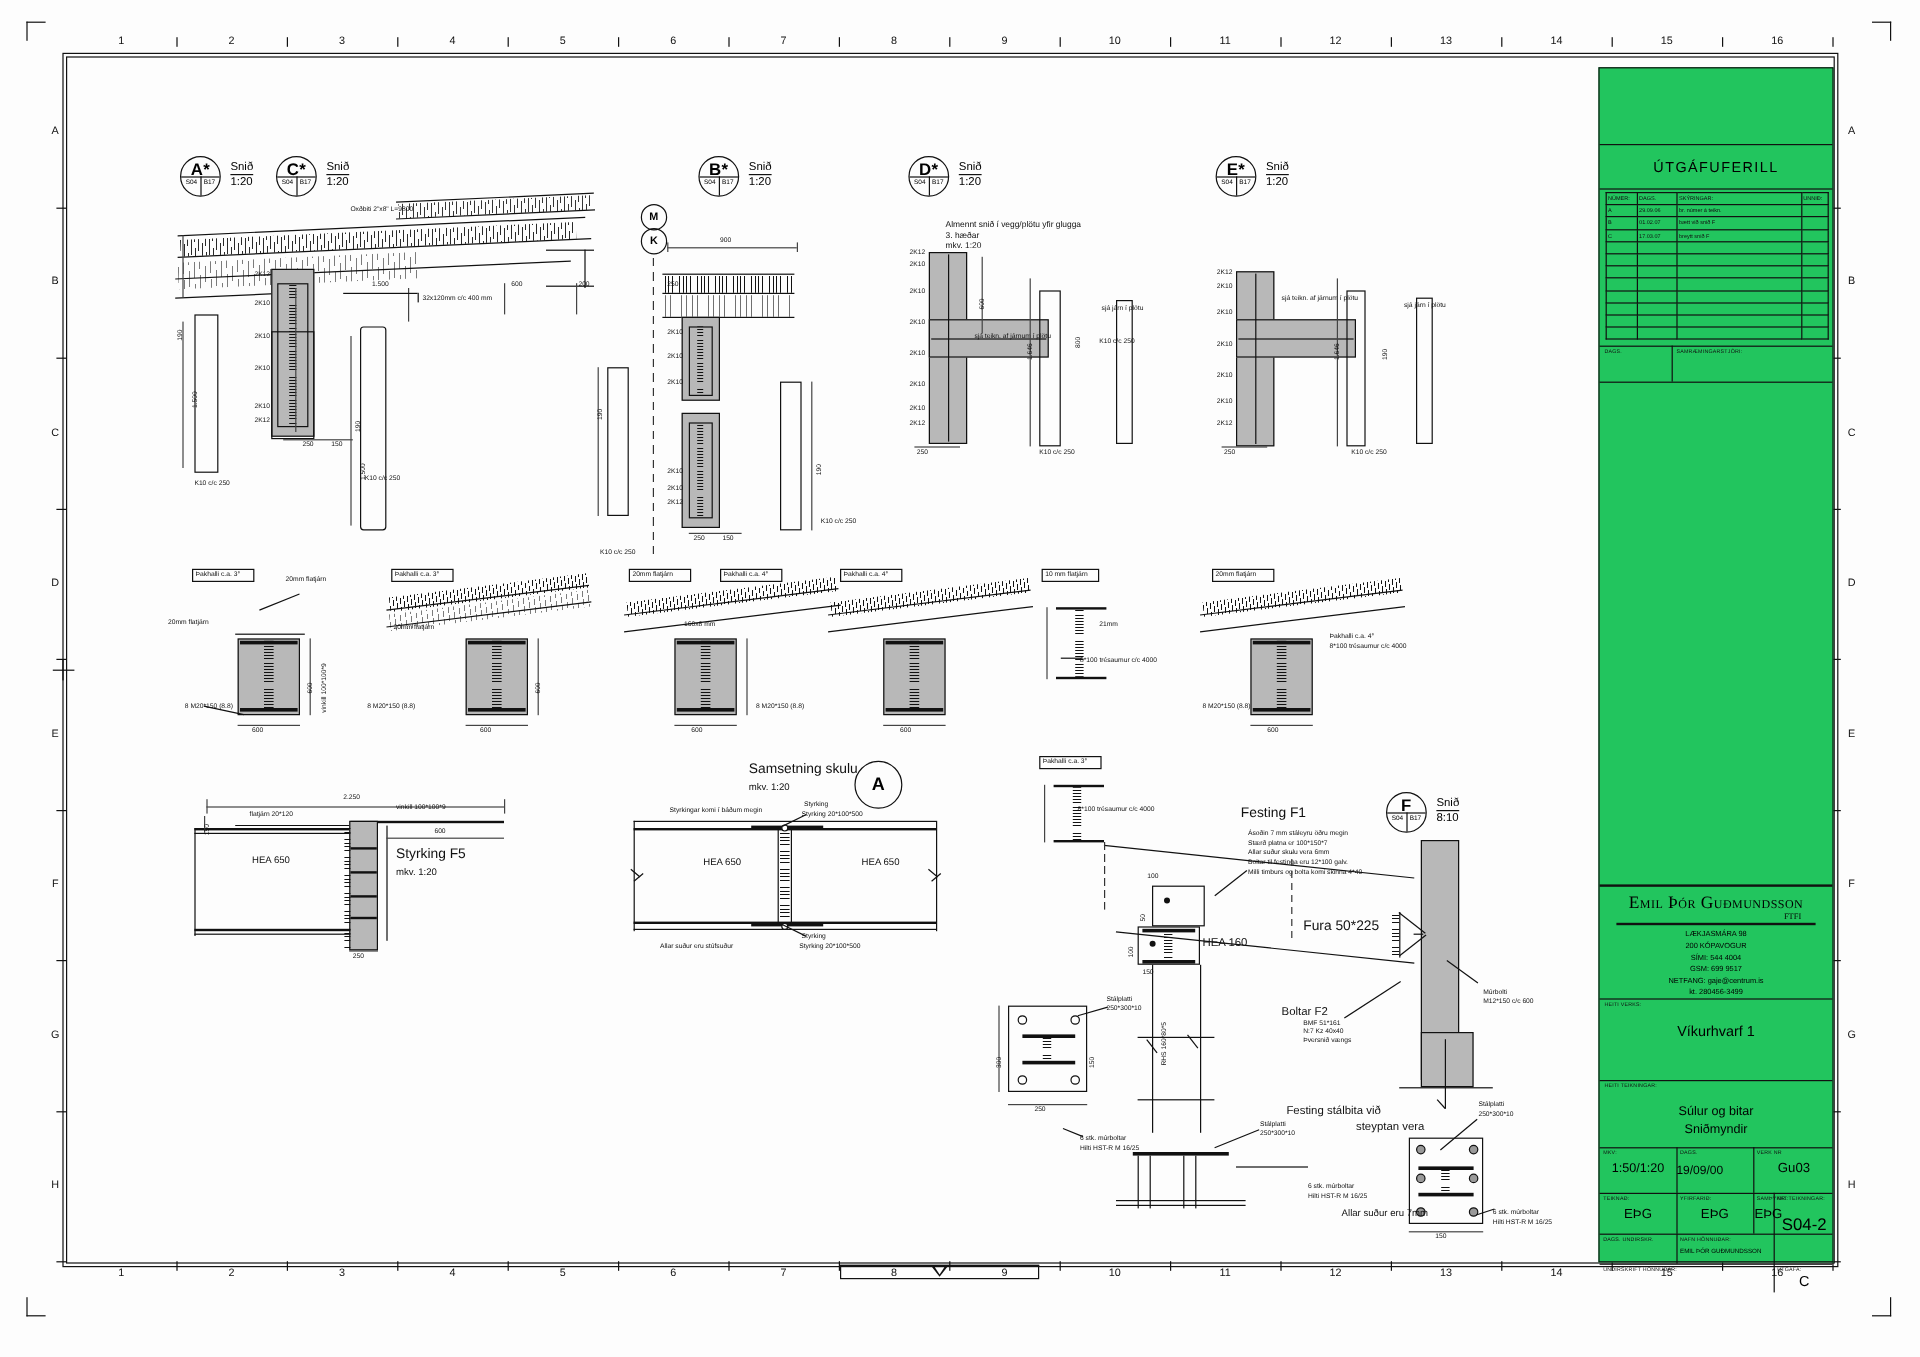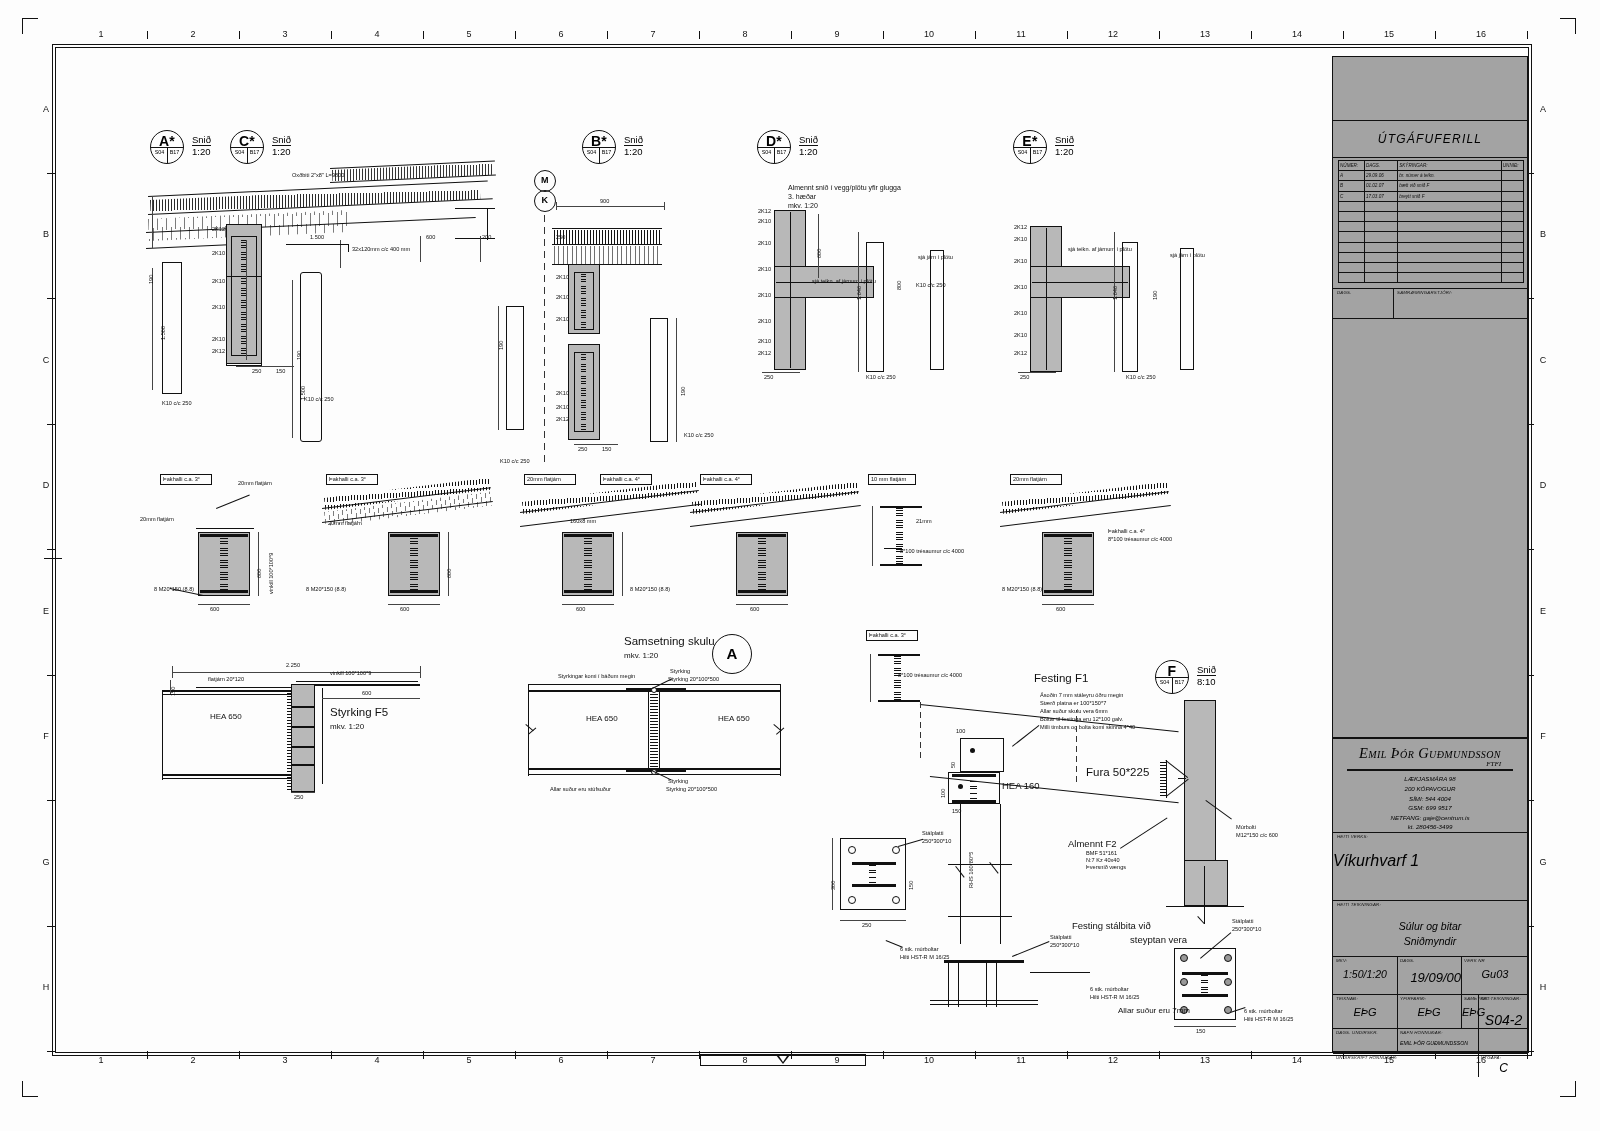--- a/index.html
+++ b/index.html
@@ -39,34 +39,34 @@
   .bubtitle .s{display:block;}
 
   
   .hatch-tim{background-image:repeating-linear-gradient(90deg,#111 0 0.6px,transparent 0.6px 3px);}
   .hatch-tim2{background-image:repeating-linear-gradient(90deg,#111 0 0.6px,transparent 0.6px 4.5px);}
   .hatch-v{background-image:repeating-linear-gradient(0deg,#111 0 0.6px,transparent 0.6px 3px);}
   .steelweb{background-image:repeating-linear-gradient(0deg,#111 0 0.7px,transparent 0.7px 2.4px);}
 
   
   .tb{position:absolute;left:1332px;top:56px;width:196px;height:996px;
-      border:1.4px solid #111;box-sizing:border-box;background:#a3a3a3;font-style:italic;}
+      border:1.4px solid #111;box-sizing:border-box;background:#22c55e;}
   .revtitle{position:absolute;left:0;width:100%;text-align:center;font-size:12px;letter-spacing:1.2px;}
   table.rev{position:absolute;border-collapse:collapse;font-size:4.6px;}
   table.rev td,table.rev th{border:0.7px solid #111;padding:0 1px;height:9.2px;
     font-weight:normal;text-align:left;vertical-align:middle;color:#111;}
   .company{position:absolute;left:0;width:100%;text-align:center;}
   .company .nm{font-family:"Liberation Serif",serif;font-size:14.5px;font-variant:small-caps;
       letter-spacing:.4px;white-space:nowrap;}
   .company .ft{font-family:"Liberation Serif",serif;font-size:7px;text-align:right;
       padding-right:26px;margin-top:-2px;}
   .company .rule{height:2.4px;background:#111;margin:1px 14px 3px 14px;}
   .company .addr{font-size:6.2px;line-height:1.55;}
   .lbl{position:absolute;font-size:4.4px;color:#111;letter-spacing:.2px;}
-  .bigv{position:absolute;width:100%;text-align:left;font-size:16px;}
+  .bigv{position:absolute;width:100%;text-align:center;font-size:12px;}
   .midv{position:absolute;width:100%;text-align:center;font-size:10.5px;line-height:1.5;}
 </style>
 </head>
 <body>
 
 <div class="sheet">
 
   <div>
     <div class="ln" style="left:22px;top:18px;width:16px;height:1px;"></div>
     <div class="ln" style="left:22px;top:18px;width:1px;height:16px;"></div>
@@ -704,21 +704,21 @@
     <div class="ln" style="left:898px;top:846px;width:26px;height:1px;transform-origin:0 0;transform:rotate(-16deg);"></div>
     <div class="thin" style="left:832px;top:838px;width:1px;height:72px;"></div>
     <div class="txt6 rot" style="left:830px;top:890px;">300</div>
     <div class="txt6 rot" style="left:908px;top:890px;">150</div>
     <div class="thin" style="left:840px;top:920px;width:66px;height:1px;"></div>
     <div class="txt6" style="left:862px;top:922px;">250</div>
     <div class="txt6" style="left:900px;top:946px;">6 stk. múrboltar</div>
     <div class="txt6" style="left:900px;top:954px;">Hilti HST-R M 16/25</div>
     <div class="ln" style="left:886px;top:940px;width:18px;height:1px;transform-origin:0 0;transform:rotate(22deg);"></div>
 
-    <div class="txt9" style="left:1068px;top:838px;">Almennt F2</div>
+    <div class="txt9" style="left:1068px;top:838px;">Boltar F2</div>
     <div class="txt6" style="left:1086px;top:850px;">BMF 51*161</div>
     <div class="txt6" style="left:1086px;top:857px;">N:7 Kz 40x40</div>
     <div class="txt6" style="left:1086px;top:864px;">Þversnið vængs</div>
     <div class="ln" style="left:1120px;top:848px;width:56px;height:1px;transform-origin:0 0;transform:rotate(-33deg);"></div>
 
     <div class="fillgrey" style="left:1184px;top:700px;width:32px;height:200px;"></div>
     <div class="ln" style="left:1178px;top:778px;width:8px;height:1px;"></div>
 
     <div class="ln" style="left:1166px;top:760px;width:28px;height:1px;transform-origin:0 0;transform:rotate(38deg);"></div>
     <div class="ln" style="left:1166px;top:796px;width:28px;height:1px;transform-origin:0 0;transform:rotate(-38deg);"></div>
@@ -876,21 +876,21 @@
     <div class="lbl" style="left:4px;top:845px;">HEITI TEIKNINGAR:</div>
     <div class="midv" style="top:862px;">Súlur og bitar</div>
     <div class="midv" style="top:877px;">Sniðmyndir</div>
 
     <div class="ln" style="left:0;top:899px;width:100%;height:1.2px;"></div>
     <div class="ln" style="left:64px;top:899px;width:1px;height:38px;"></div>
     <div class="ln" style="left:128px;top:899px;width:1px;height:38px;"></div>
     <div class="lbl" style="left:3px;top:901px;">MKV:</div>
     <div style="position:absolute;left:0;top:911px;width:64px;text-align:center;font-size:10.5px;">1:50/1:20</div>
     <div class="lbl" style="left:67px;top:901px;">DAGS.</div>
-    <div style="position:absolute;left:64px;top:913px;width:64px;text-align:right;font-size:13px;">19/09/00</div>
+    <div style="position:absolute;left:64px;top:913px;width:64px;text-align:left;font-size:10px;">19/09/00</div>
     <div class="lbl" style="left:131px;top:901px;">VERK NR</div>
     <div style="position:absolute;left:128px;top:911px;width:68px;text-align:center;font-size:11px;">Gu03</div>
 
     <div class="ln" style="left:0;top:937px;width:100%;height:1.2px;"></div>
     <div class="ln" style="left:64px;top:937px;width:1px;height:34px;"></div>
     <div class="ln" style="left:128px;top:937px;width:1px;height:34px;"></div>
     <div class="ln" style="left:145px;top:937px;width:1px;height:59px;"></div>
     <div class="lbl" style="left:3px;top:939px;">TEIKNAÐ:</div>
     <div style="position:absolute;left:0;top:949px;width:64px;text-align:center;font-size:11px;">EÞG</div>
     <div class="lbl" style="left:67px;top:939px;">YFIRFARIÐ:</div>

